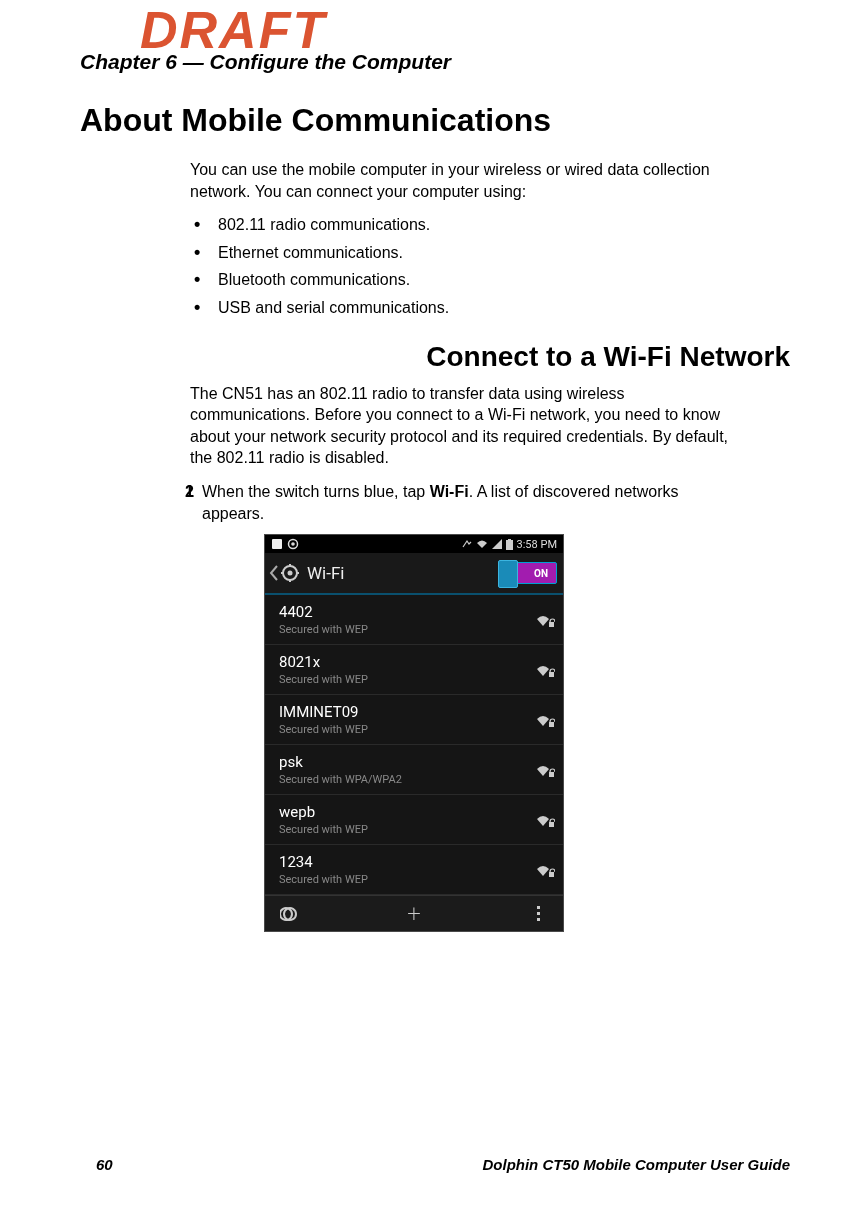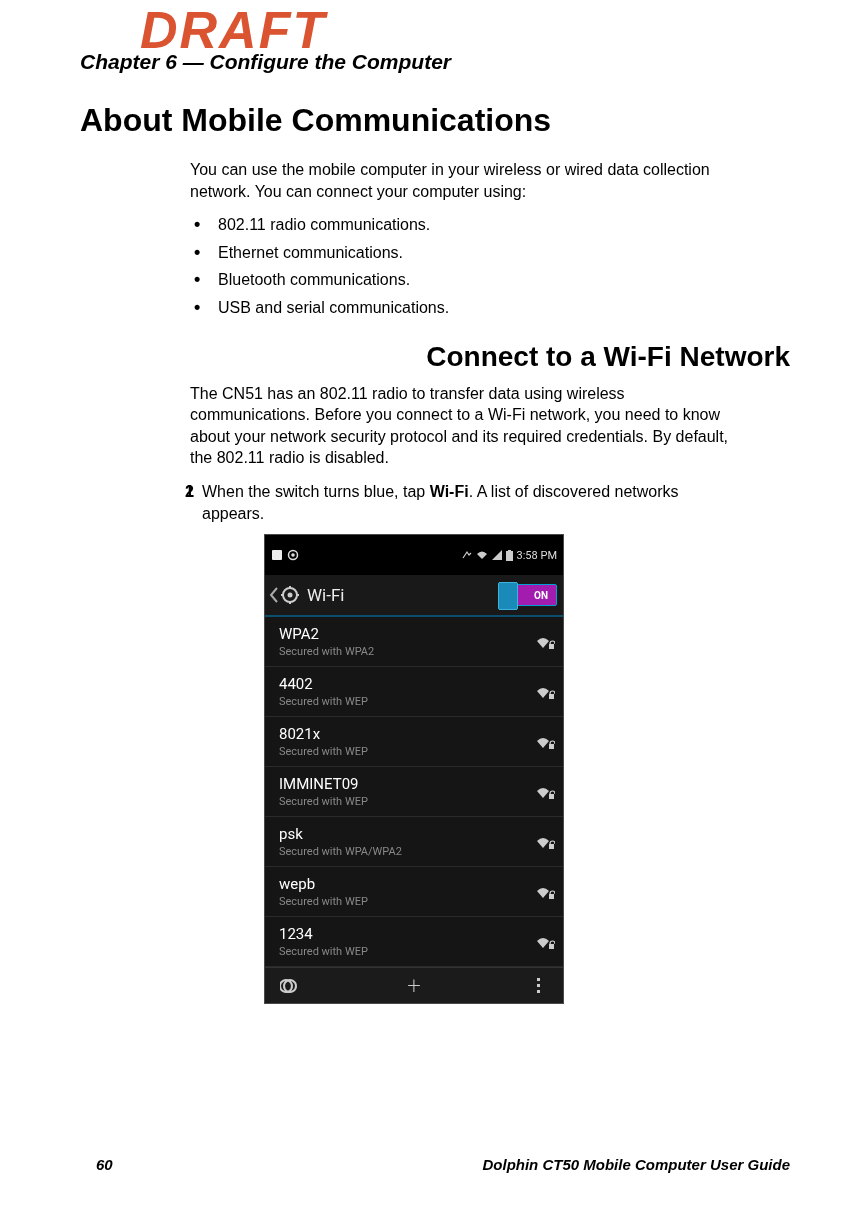--- a/index.html
+++ b/index.html
@@ -110,21 +110,21 @@
     width: 300px;
     margin-left: 184px;
     margin-top: 10px;
     border: 1px solid #4a4a4a;
     background: #000;
     font-family: Roboto, Arial, sans-serif;
     font-size: 13px;
     color: #fff;
   }
   .statusbar {
-    height: 40px;
+    height: 18px;
     background: #000;
     display: flex;
     justify-content: space-between;
     align-items: center;
     padding: 0 6px;
     font-size: 11px;
     color: #ddd;
   }
   .statusbar .left, .statusbar .right { display: flex; align-items: center; gap: 4px; }
   .statusbar .icon svg { display: block; }
@@ -308,31 +308,20 @@
     </div>
     <div class="wifi-title">Wi-Fi</div>
     <div class="toggle">
       <span class="lbl">ON</span>
     </div>
   </div>
 
   <div class="wifi-list">
     <div class="wifi-row">
       <div class="txt">
-          <div class="ssid">WPA2</div>
-          <div class="sub">Secured with WPA2</div>
-        </div>
-      <div class="sig"><svg width="20" height="16" viewBox="0 0 20 16">
-            <path d="M8 14 L2 7 Q8 1 14 7 Z" fill="#ccc"></path>
-            <rect x="14" y="10" width="5" height="5" fill="#ccc"></rect>
-            <path d="M15 10 Q15 7 17.5 7 Q20 7 20 10" stroke="#ccc" stroke-width="1.2" fill="none"></path>
-          </svg></div>
-    </div>
-    <div class="wifi-row">
-      <div class="txt">
           <div class="ssid">4402</div>
           <div class="sub">Secured with WEP</div>
         </div>
       <div class="sig"><svg width="20" height="16" viewBox="0 0 20 16">
             <path d="M8 14 L2 7 Q8 1 14 7 Z" fill="#ccc"></path>
             <rect x="14" y="10" width="5" height="5" fill="#ccc"></rect>
             <path d="M15 10 Q15 7 17.5 7 Q20 7 20 10" stroke="#ccc" stroke-width="1.2" fill="none"></path>
           </svg></div>
     </div>
     <div class="wifi-row">

